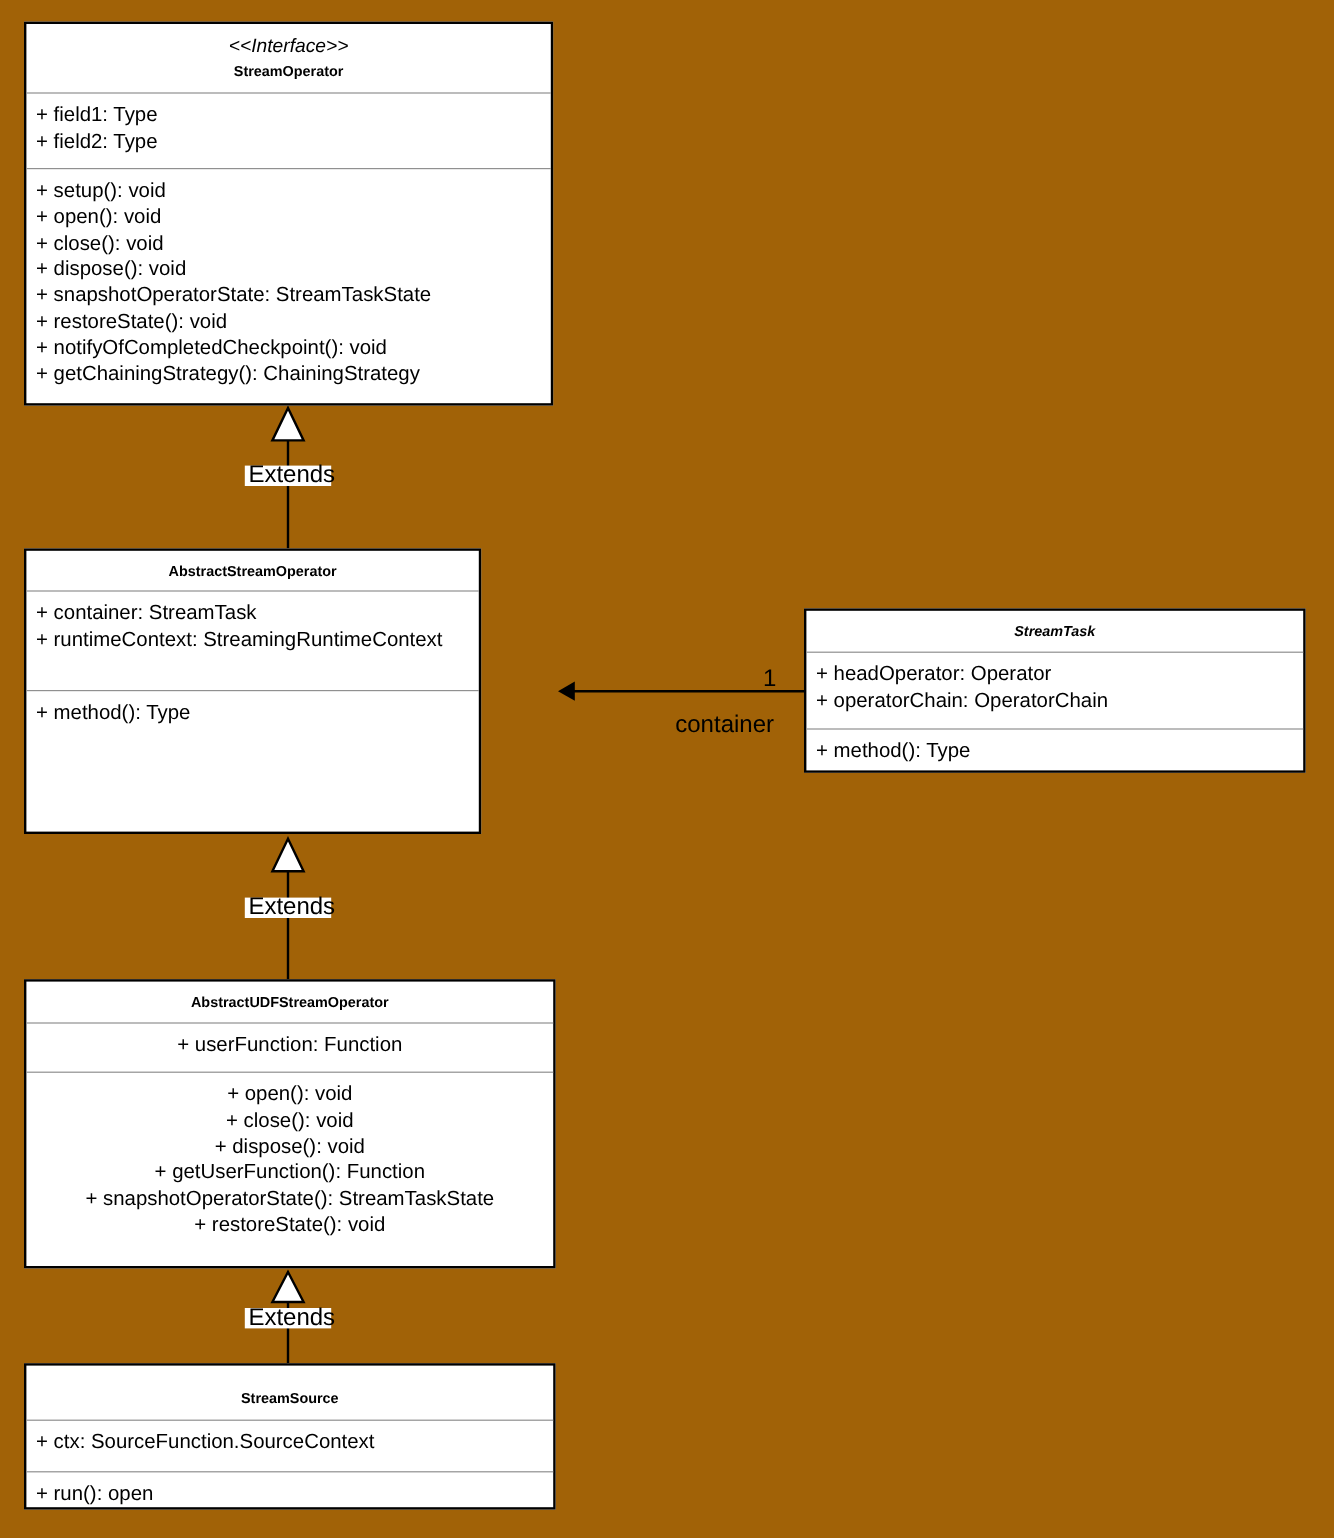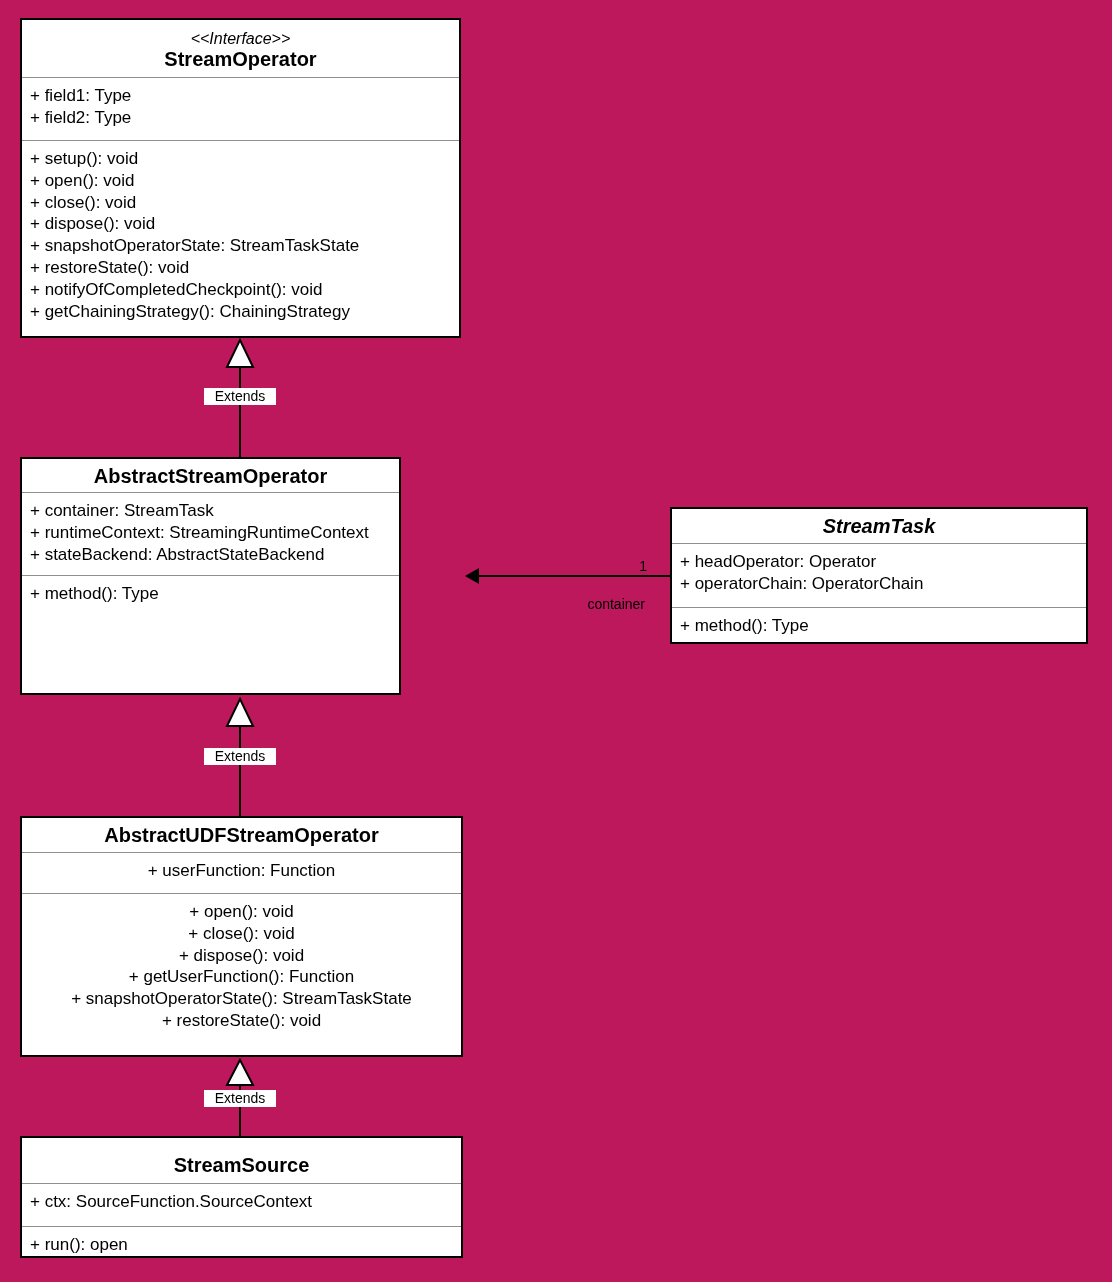--- a/index.html
+++ b/index.html
@@ -5,21 +5,21 @@
   * { margin: 0; padding: 0; box-sizing: border-box; }
   html, body { background: #ffffff; }
   body {
     font-family: "Liberation Sans", sans-serif;
     color: #000000;
   }
   .canvas {
     position: relative;
     width: 1112px;
     height: 1282px;
-    background: #be185d;
+    background: #a16207;
     overflow: hidden;
   }
   .connector-layer {
     position: absolute;
     left: 0; top: 0;
     width: 1112px; height: 1282px;
     pointer-events: none;
   }
   .class-box {
     position: absolute;
@@ -30,42 +30,42 @@
   }
   .compartment { width: 100%; }
   .compartment + .compartment { border-top: 1px solid #909090; }
   .title-compartment {
     display: flex;
     flex-direction: column;
     align-items: center;
     justify-content: center;
   }
   .class-name {
-    font-size: 20px;
+    font-size: 12px;
     font-weight: bold;
     line-height: 20px;
     white-space: nowrap;
   }
   .stereotype {
     font-size: 16px;
     font-style: italic;
     line-height: 20px;
     white-space: nowrap;
   }
   .members {
     padding: 7px 8px 0 8px;
     font-size: 17px;
   }
   .member {
     line-height: 21.8px;
     white-space: nowrap;
   }
   .edge-label {
     position: absolute;
-    font-size: 14px;
+    font-size: 20px;
     background: #ffffff;
     padding: 0 3px;
     line-height: 17px;
     white-space: nowrap;
   }
   .extends-label { text-align: center; }
   .assoc-label { background: transparent; }
 </style>
 </head>
 <body>
@@ -108,21 +108,20 @@
     </div>
   </div>
 
   <div class="class-box" style="left:20px; top:457px; width:381px; height:238px;">
     <div class="compartment title-compartment" style="height:33px;">
       <div class="class-name">AbstractStreamOperator</div>
     </div>
     <div class="compartment members" style="height:83px;">
       <div class="member">+ container: StreamTask</div>
       <div class="member">+ runtimeContext: StreamingRuntimeContext</div>
-      <div class="member">+ stateBackend: AbstractStateBackend</div>
     </div>
     <div class="compartment members" style="flex:1;">
       <div class="member">+ method(): Type</div>
     </div>
   </div>
 
   <div class="class-box" style="left:670px; top:507px; width:418px; height:137px;">
     <div class="compartment title-compartment" style="height:34px;font-style:italic;">
       <div class="class-name">StreamTask</div>
     </div>

